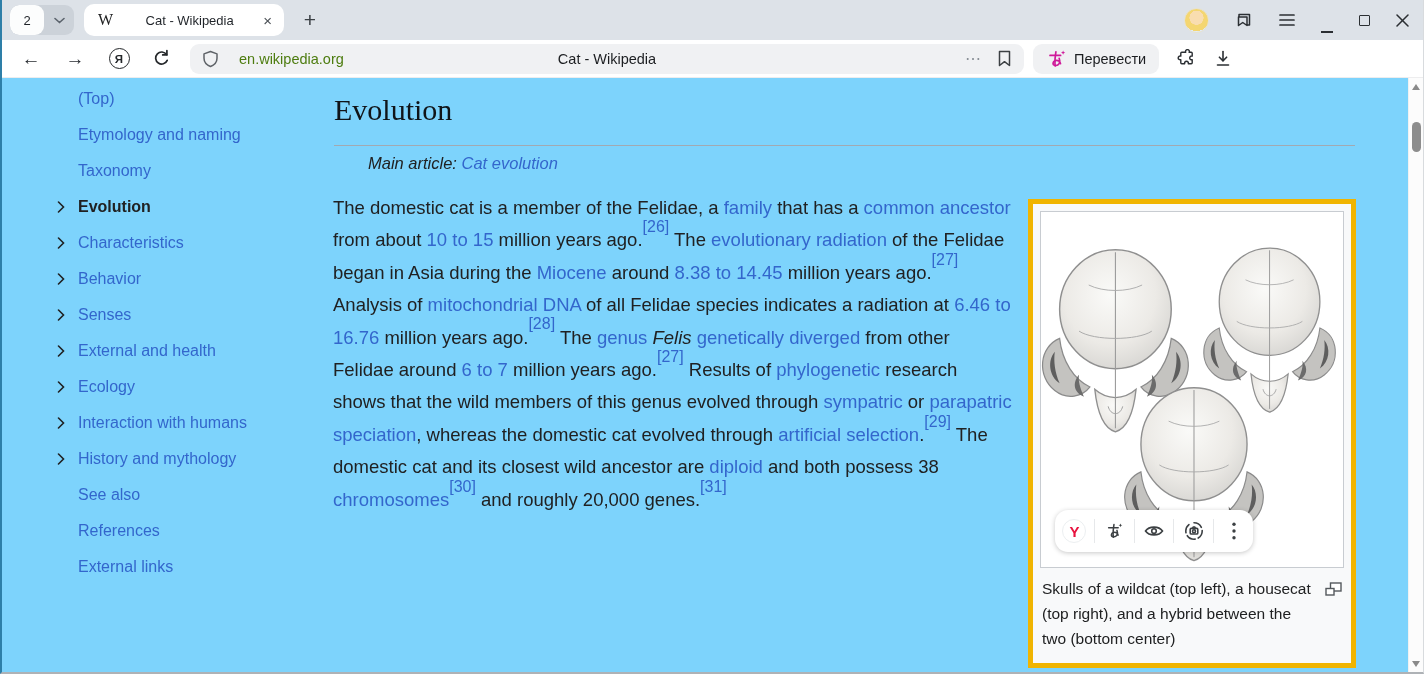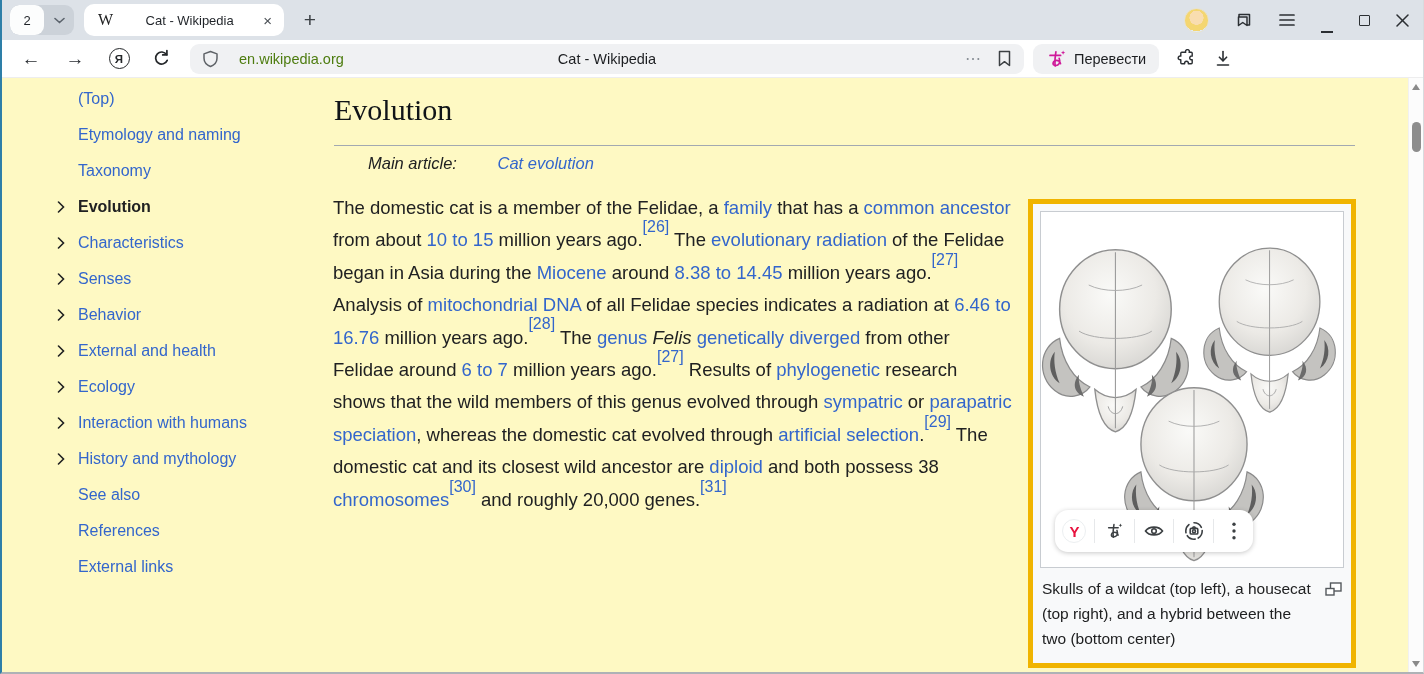--- a/index.html
+++ b/index.html
@@ -38,32 +38,32 @@
   .omni-title { position:absolute; left:0; right:0; text-align:center; font-size:14.5px; color:#1c1e21; pointer-events:none; }
   .omni-right { margin-left:auto; display:flex; align-items:center; gap:14px; z-index:1; }
   .omni-dots { color:#8a9097; font-size:16px; letter-spacing:2px; }
   .pill-btn { margin-left:9px; height:30px; background:#f0f1f3; border-radius:9px; display:flex; align-items:center; gap:7px;
     padding:0 13px; font-size:14.5px; color:#1c1e21; white-space:nowrap; }
   .translate-glyph { color:#cf1b9a; display:flex; }
   .alice-orb { width:18px; height:18px; border-radius:50%; background:radial-gradient(circle at 62% 34%, #ff4f95 0 28%, #e5117e 60%, #cf0b84 100%); position:relative; }
   .alice-orb::after { content:""; position:absolute; left:5px; top:5px; width:8px; height:8px; background:#fff; border-radius:46% 54% 52% 48%; }
   .tool-icon { margin-left:18px; color:#2b2f33; display:flex; }
   
-  .page { position:relative; height:595px; background:#fef9c3; }
+  .page { position:relative; height:595px; background:#7dd3fc; }
   
   .toc { position:absolute; left:55px; top:3px; width:265px; }
   .toc-item { height:36px; display:flex; align-items:center; position:relative; padding-left:21px; cursor:pointer; }
   .toc-chevron { position:absolute; left:0; top:50%; transform:translateY(-50%); display:flex; color:#202122; }
   .toc-label { font-size:16px; color:#36c; }
   .toc-item.active .toc-label { color:#202122; font-weight:bold; }
   
   .heading { position:absolute; left:332px; top:15px; font-family:"Liberation Serif", serif; font-weight:400; font-size:30px; color:#101418; }
   .heading-rule { position:absolute; left:332px; top:67px; width:1021px; height:1px; background:#a2a9b1; }
   .hatnote { position:absolute; left:366px; top:76px; font-style:italic; font-size:16.5px; color:#202122; }
-  .hatnote a { color:#36c; text-decoration:none;margin-left:36px; }
+  .hatnote a { color:#36c; text-decoration:none; }
   .para { position:absolute; left:331px; top:114px; width:680px; font-size:18.5px; line-height:32.4px; color:#202122; }
   .para a.wlink { color:#36c; text-decoration:none; }
   .para sup.ref { font-size:16px; color:#36c; position:relative; top:-7px; line-height:0; cursor:pointer;margin-top:39px; }
   
   .figure { position:absolute; left:1026px; top:121px; width:328px; border:5px solid #f0b400; background:#f8f9fa; }
   .figure-imgbox { margin:7px 7px 0 7px; height:357px; background:#fff; border:1px solid #c8ccd1; position:relative; overflow:hidden; }
   .figure-imgbox svg.skulls { display:block; width:100%; height:100%; }
   .overlay-pill { position:absolute; left:14px; bottom:15px; width:198px; height:42px; background:#fff; border-radius:13px;
     box-shadow:0 1px 5px rgba(0,0,0,.22); display:flex; align-items:center; }
   .overlay-slot { flex:1; display:flex; align-items:center; justify-content:center; height:24px; color:#3c4043; }
@@ -211,29 +211,29 @@
             </svg>
           </span>
           <span class="toc-label">Characteristics</span>
         </div>
         <div class="toc-item">
           <span class="toc-chevron">
             <svg width="8" height="12" viewBox="0 0 8 12" fill="none" stroke="currentColor" stroke-width="1.6" stroke-linecap="round">
               <polyline points="1.5,1 6.5,6 1.5,11"></polyline>
             </svg>
           </span>
+          <span class="toc-label">Behavior</span>
+        </div>
+        <div class="toc-item">
+          <span class="toc-chevron">
+            <svg width="8" height="12" viewBox="0 0 8 12" fill="none" stroke="currentColor" stroke-width="1.6" stroke-linecap="round">
+              <polyline points="1.5,1 6.5,6 1.5,11"></polyline>
+            </svg>
+          </span>
           <span class="toc-label">Senses</span>
-        </div>
-        <div class="toc-item">
-          <span class="toc-chevron">
-            <svg width="8" height="12" viewBox="0 0 8 12" fill="none" stroke="currentColor" stroke-width="1.6" stroke-linecap="round">
-              <polyline points="1.5,1 6.5,6 1.5,11"></polyline>
-            </svg>
-          </span>
-          <span class="toc-label">Behavior</span>
         </div>
         <div class="toc-item">
           <span class="toc-chevron">
             <svg width="8" height="12" viewBox="0 0 8 12" fill="none" stroke="currentColor" stroke-width="1.6" stroke-linecap="round">
               <polyline points="1.5,1 6.5,6 1.5,11"></polyline>
             </svg>
           </span>
           <span class="toc-label">External and health</span>
         </div>
         <div class="toc-item">

